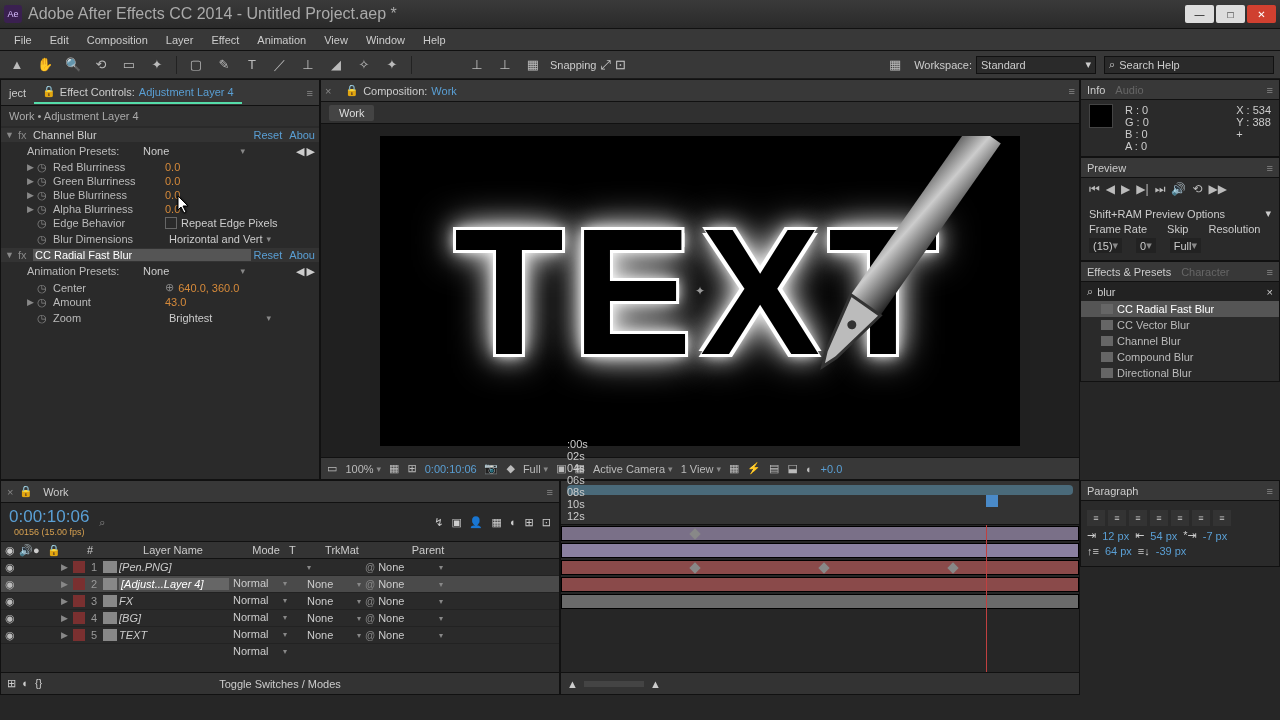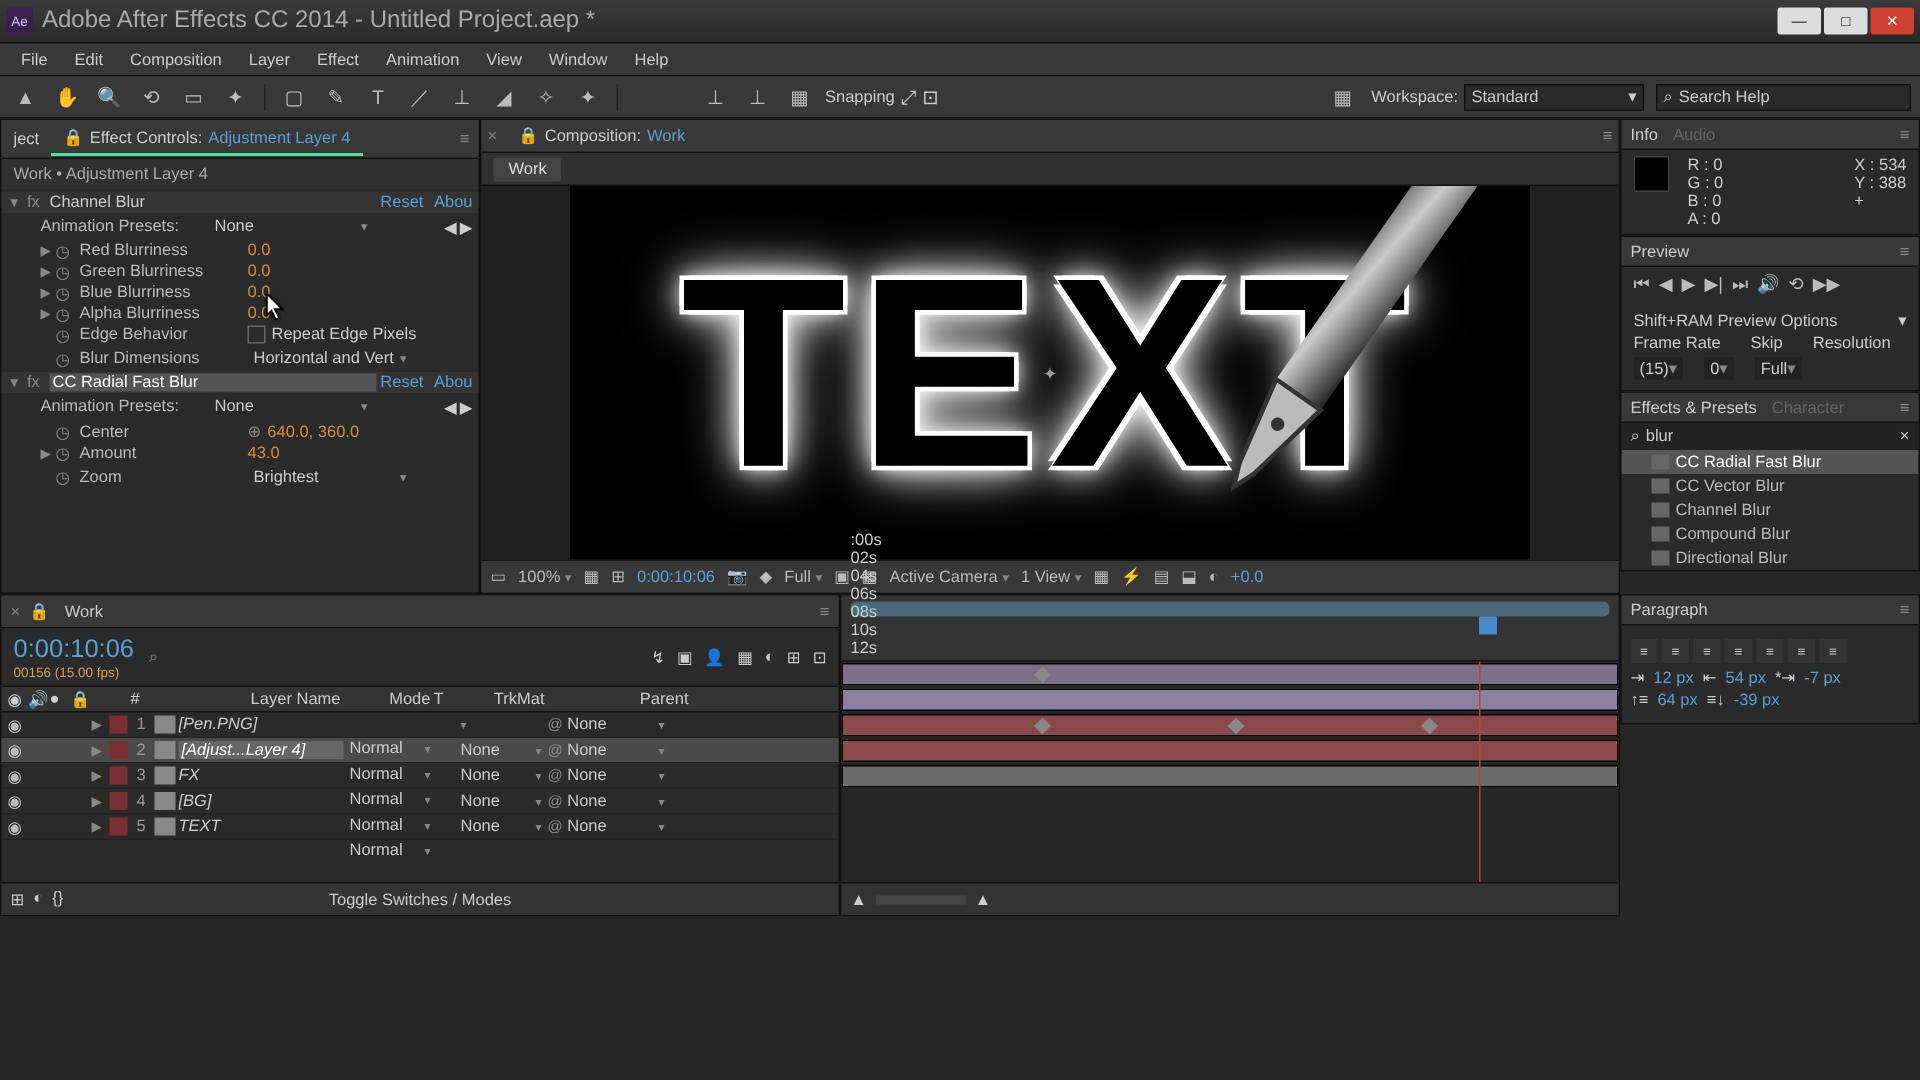--- a/index.html
+++ b/index.html
@@ -21,21 +21,21 @@
 .toolbar { height:28px; background:#383838; display:flex; align-items:center; padding:0 6px; gap:6px; border-bottom:1px solid #1a1a1a; }
 .toolbar .tool { width:22px; height:22px; display:flex; align-items:center; justify-content:center; color:#bbb; cursor:pointer; }
 .toolbar .sep { width:1px; height:18px; background:#222; margin:0 2px; }
 .toolbar .snap { margin-left:auto; display:flex; align-items:center; gap:4px; color:#ddd; }
 .toolbar .right { display:flex; align-items:center; gap:8px; }
 .toolbar .ws { display:flex; align-items:center; gap:4px; }
 .toolbar .wsdd { width:120px; height:18px; background:#2a2a2a; border:1px solid #111; padding:0 4px; display:flex; align-items:center; justify-content:space-between; }
 .toolbar .search { width:170px; height:18px; background:#2a2a2a; border:1px solid #111; padding:0 4px; color:#888; display:flex; align-items:center; gap:4px; }
 
 
-.main { display:flex; height:317px; }
+.main { display:flex; height:401px; }
 .panel { background:#2a2a2a; border:1px solid #111; position:relative; }
 
 
 .ec { width:320px; display:flex; flex-direction:column; }
 .ec .tabs { height:26px; display:flex; align-items:center; border-bottom:1px solid #111; background:#383838; }
 .ec .tabs .tab { padding:4px 8px; color:#888; display:flex; align-items:center; gap:4px; }
 .ec .tabs .tab.active { color:#ccc; border-bottom:2px solid #5da; }
 .ec .tabs .tab .link { color:#5a9fd4; }
 .ec .crumb { padding:4px 8px; color:#aaa; background:#303030; }
 .ec .body { flex:1; overflow:auto; padding:2px 0; }
@@ -101,24 +101,24 @@
 .ep .item.sel { background:#555; color:#fff; }
 .ep .ico { width:12px; height:10px; background:#666; }
 
 
 .tl { height:215px; display:flex; }
 .tl .left { width:560px; background:#2a2a2a; border:1px solid #111; display:flex; flex-direction:column; }
 .tl .tabs { height:22px; background:#383838; display:flex; align-items:center; padding:0 6px; border-bottom:1px solid #111; }
 .tl .tabs .tab { padding:2px 10px; color:#ccc; }
 .tl .tc { padding:4px 8px; display:flex; align-items:center; gap:10px; }
 .tl .tc .time { color:#5a9fd4; font-size:17px; }
-.tl .tc .sub { color:#d6a050; font-size:9px; }
+.tl .tc .sub { color:#d6a050; font-size:9px;text-align:center; }
 .tl .tc .icons { margin-left:auto; display:flex; gap:8px; color:#999; }
 .tl .hdrrow { height:18px; background:#333; display:flex; align-items:center; padding:0 4px; gap:2px; border-top:1px solid #111; border-bottom:1px solid #111; font-size:10px; color:#999; }
-.tl .hdrrow .c { text-align:right;padding-left:16px; }
+.tl .hdrrow .c { text-align:center;padding-left:16px; }
 .tl .layers { flex:1; }
 .layerrow { height:17px; display:flex; align-items:center; padding:0 4px; gap:2px; border-bottom:1px solid #222; }
 .layerrow.sel { background:#4a4a4a; }
 .layerrow .eye { width:12px; color:#bbb; cursor:pointer; }
 .layerrow .sp { width:12px; }
 .layerrow .clr { width:12px; height:12px; background:#7a3030; }
 .layerrow .tw { width:10px; color:#888; font-size:9px; }
 .layerrow .num { width:14px; color:#999; text-align:center; }
 .layerrow .ico { width:14px; height:12px; background:#888; }
 .layerrow .nm { flex:0 0 110px; color:#ccc; overflow:hidden; white-space:nowrap;font-style:italic; }

